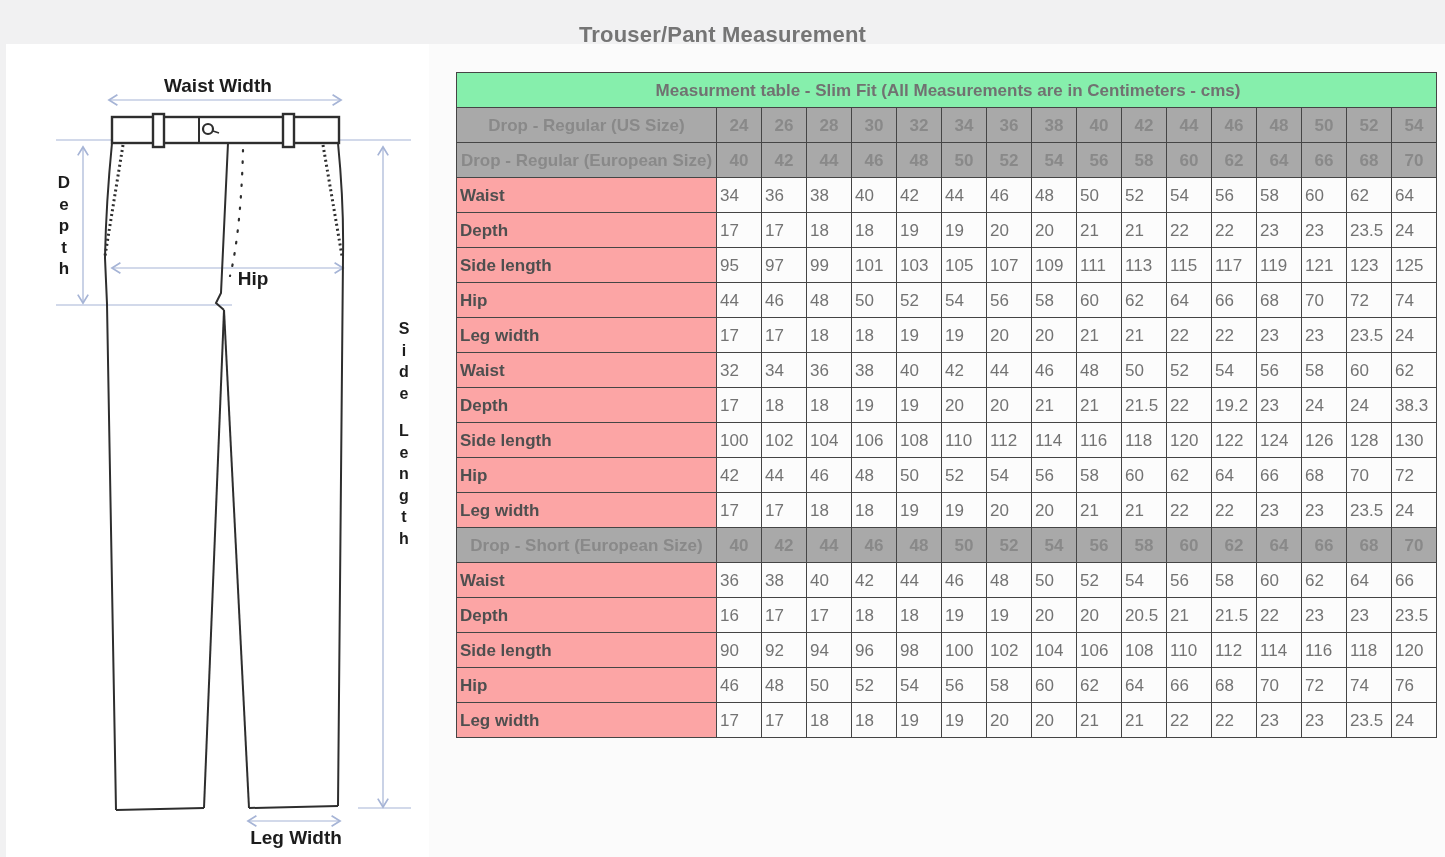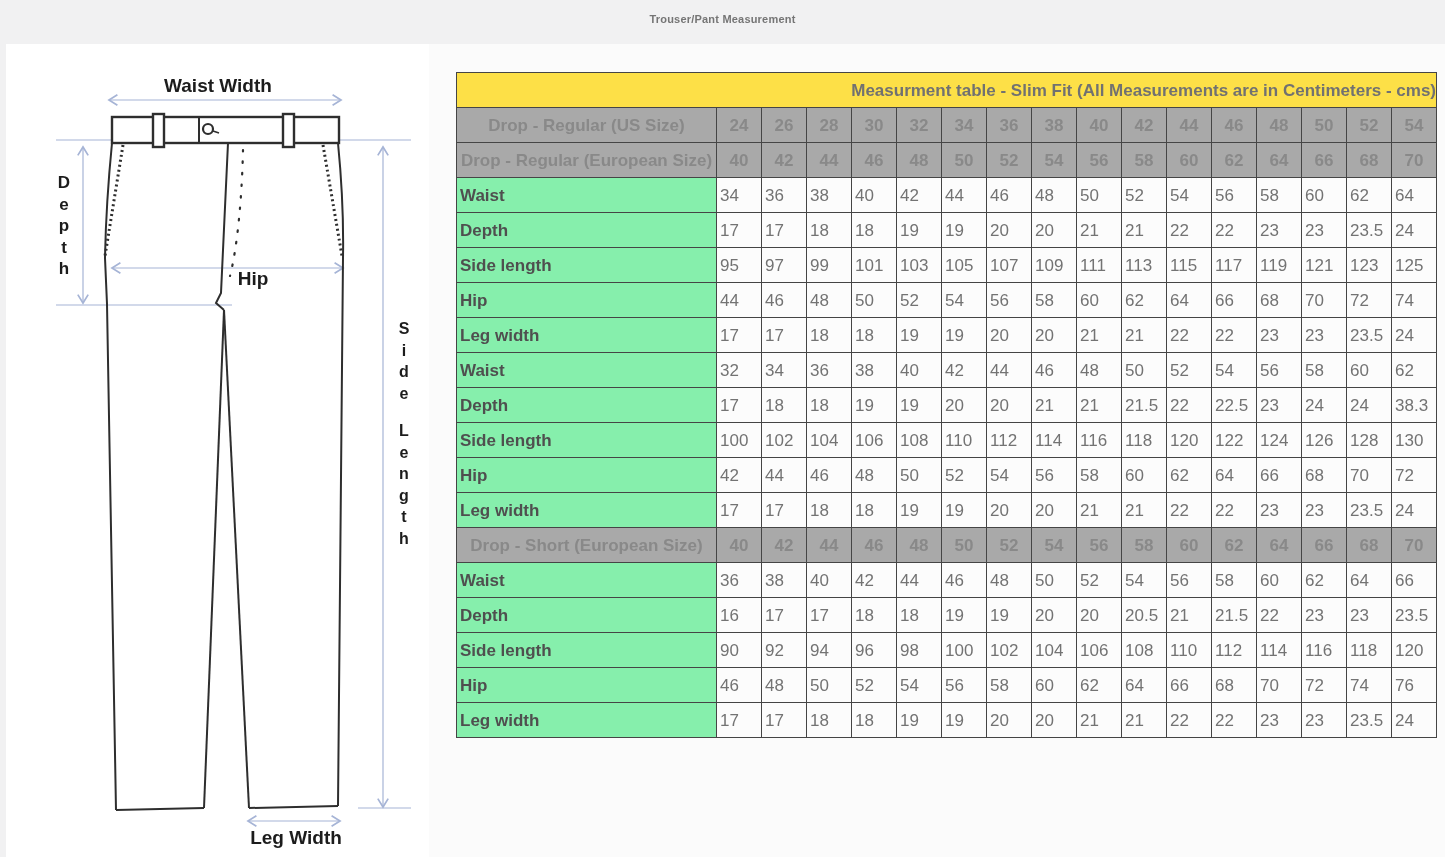--- a/index.html
+++ b/index.html
@@ -7,22 +7,22 @@
     width:1445px;height:857px;overflow:hidden;
     background:#f1f1f2;
     font-family:"Liberation Sans","DejaVu Sans",sans-serif;
     position:relative;
   }
   .topbar{
     position:absolute;left:0;top:0;width:1445px;height:44px;
     background:#f1f1f2;text-align:center;
   }
   .topbar h1{
-    margin:4px;padding-top:9px;
-    font-size:11px;font-weight:bold;color:#757575;letter-spacing:.2px;
+    margin:13px;padding-top:9px;
+    font-size:22px;font-weight:bold;color:#757575;letter-spacing:.2px;
   }
   .content{
     position:absolute;left:6px;top:44px;right:0;bottom:0;
     background:#fbfbfb;
   }
   .diagram-panel{
     position:absolute;left:0;top:0;width:423px;height:813px;
     background:#ffffff;
   }
   .diagram-panel svg{display:block;}
@@ -34,28 +34,28 @@
     position:absolute;left:450px;top:28px;width:981px;
     border-collapse:collapse;table-layout:fixed;
     background:#fcfcfc;
   }
   table.size-table td{
     border:1px solid #454545;
     height:34px;font-size:17px;line-height:1;
     padding:0 0 0 3px;overflow:hidden;white-space:nowrap;
   }
   td.t-title{
-    height:39px;background:#fde047;color:#717171;
-    font-weight:bold;text-align:right;padding:0;
+    height:39px;background:#86efac;color:#717171;
+    font-weight:bold;text-align:center;padding:0;
   }
   tr.gray td{
     background:#a9a9a9;color:#898989;font-weight:bold;
     text-align:center;padding:0;
   }
-  td.d-label{background:#86efac;color:#4f4f4f;font-weight:bold;}
+  td.d-label{background:#fca5a5;color:#4f4f4f;font-weight:bold;}
   td.d-val{background:#fcfcfc;color:#737373;}
 </style>
 </head>
 <body>
 
 <div class="topbar">
   <h1>Trouser/Pant Measurement</h1>
 </div>
 
 <div class="content">
@@ -294,21 +294,21 @@
           <td class="d-val">18</td>
           <td class="d-val">18</td>
           <td class="d-val">19</td>
           <td class="d-val">19</td>
           <td class="d-val">20</td>
           <td class="d-val">20</td>
           <td class="d-val">21</td>
           <td class="d-val">21</td>
           <td class="d-val">21.5</td>
           <td class="d-val">22</td>
-          <td class="d-val">22.5</td>
+          <td class="d-val">19.2</td>
           <td class="d-val">23</td>
           <td class="d-val">24</td>
           <td class="d-val">24</td>
           <td class="d-val">38.3</td>
         </tr>
         <tr class="data">
           <td class="d-label">Side length</td>
           <td class="d-val">100</td>
           <td class="d-val">102</td>
           <td class="d-val">104</td>

